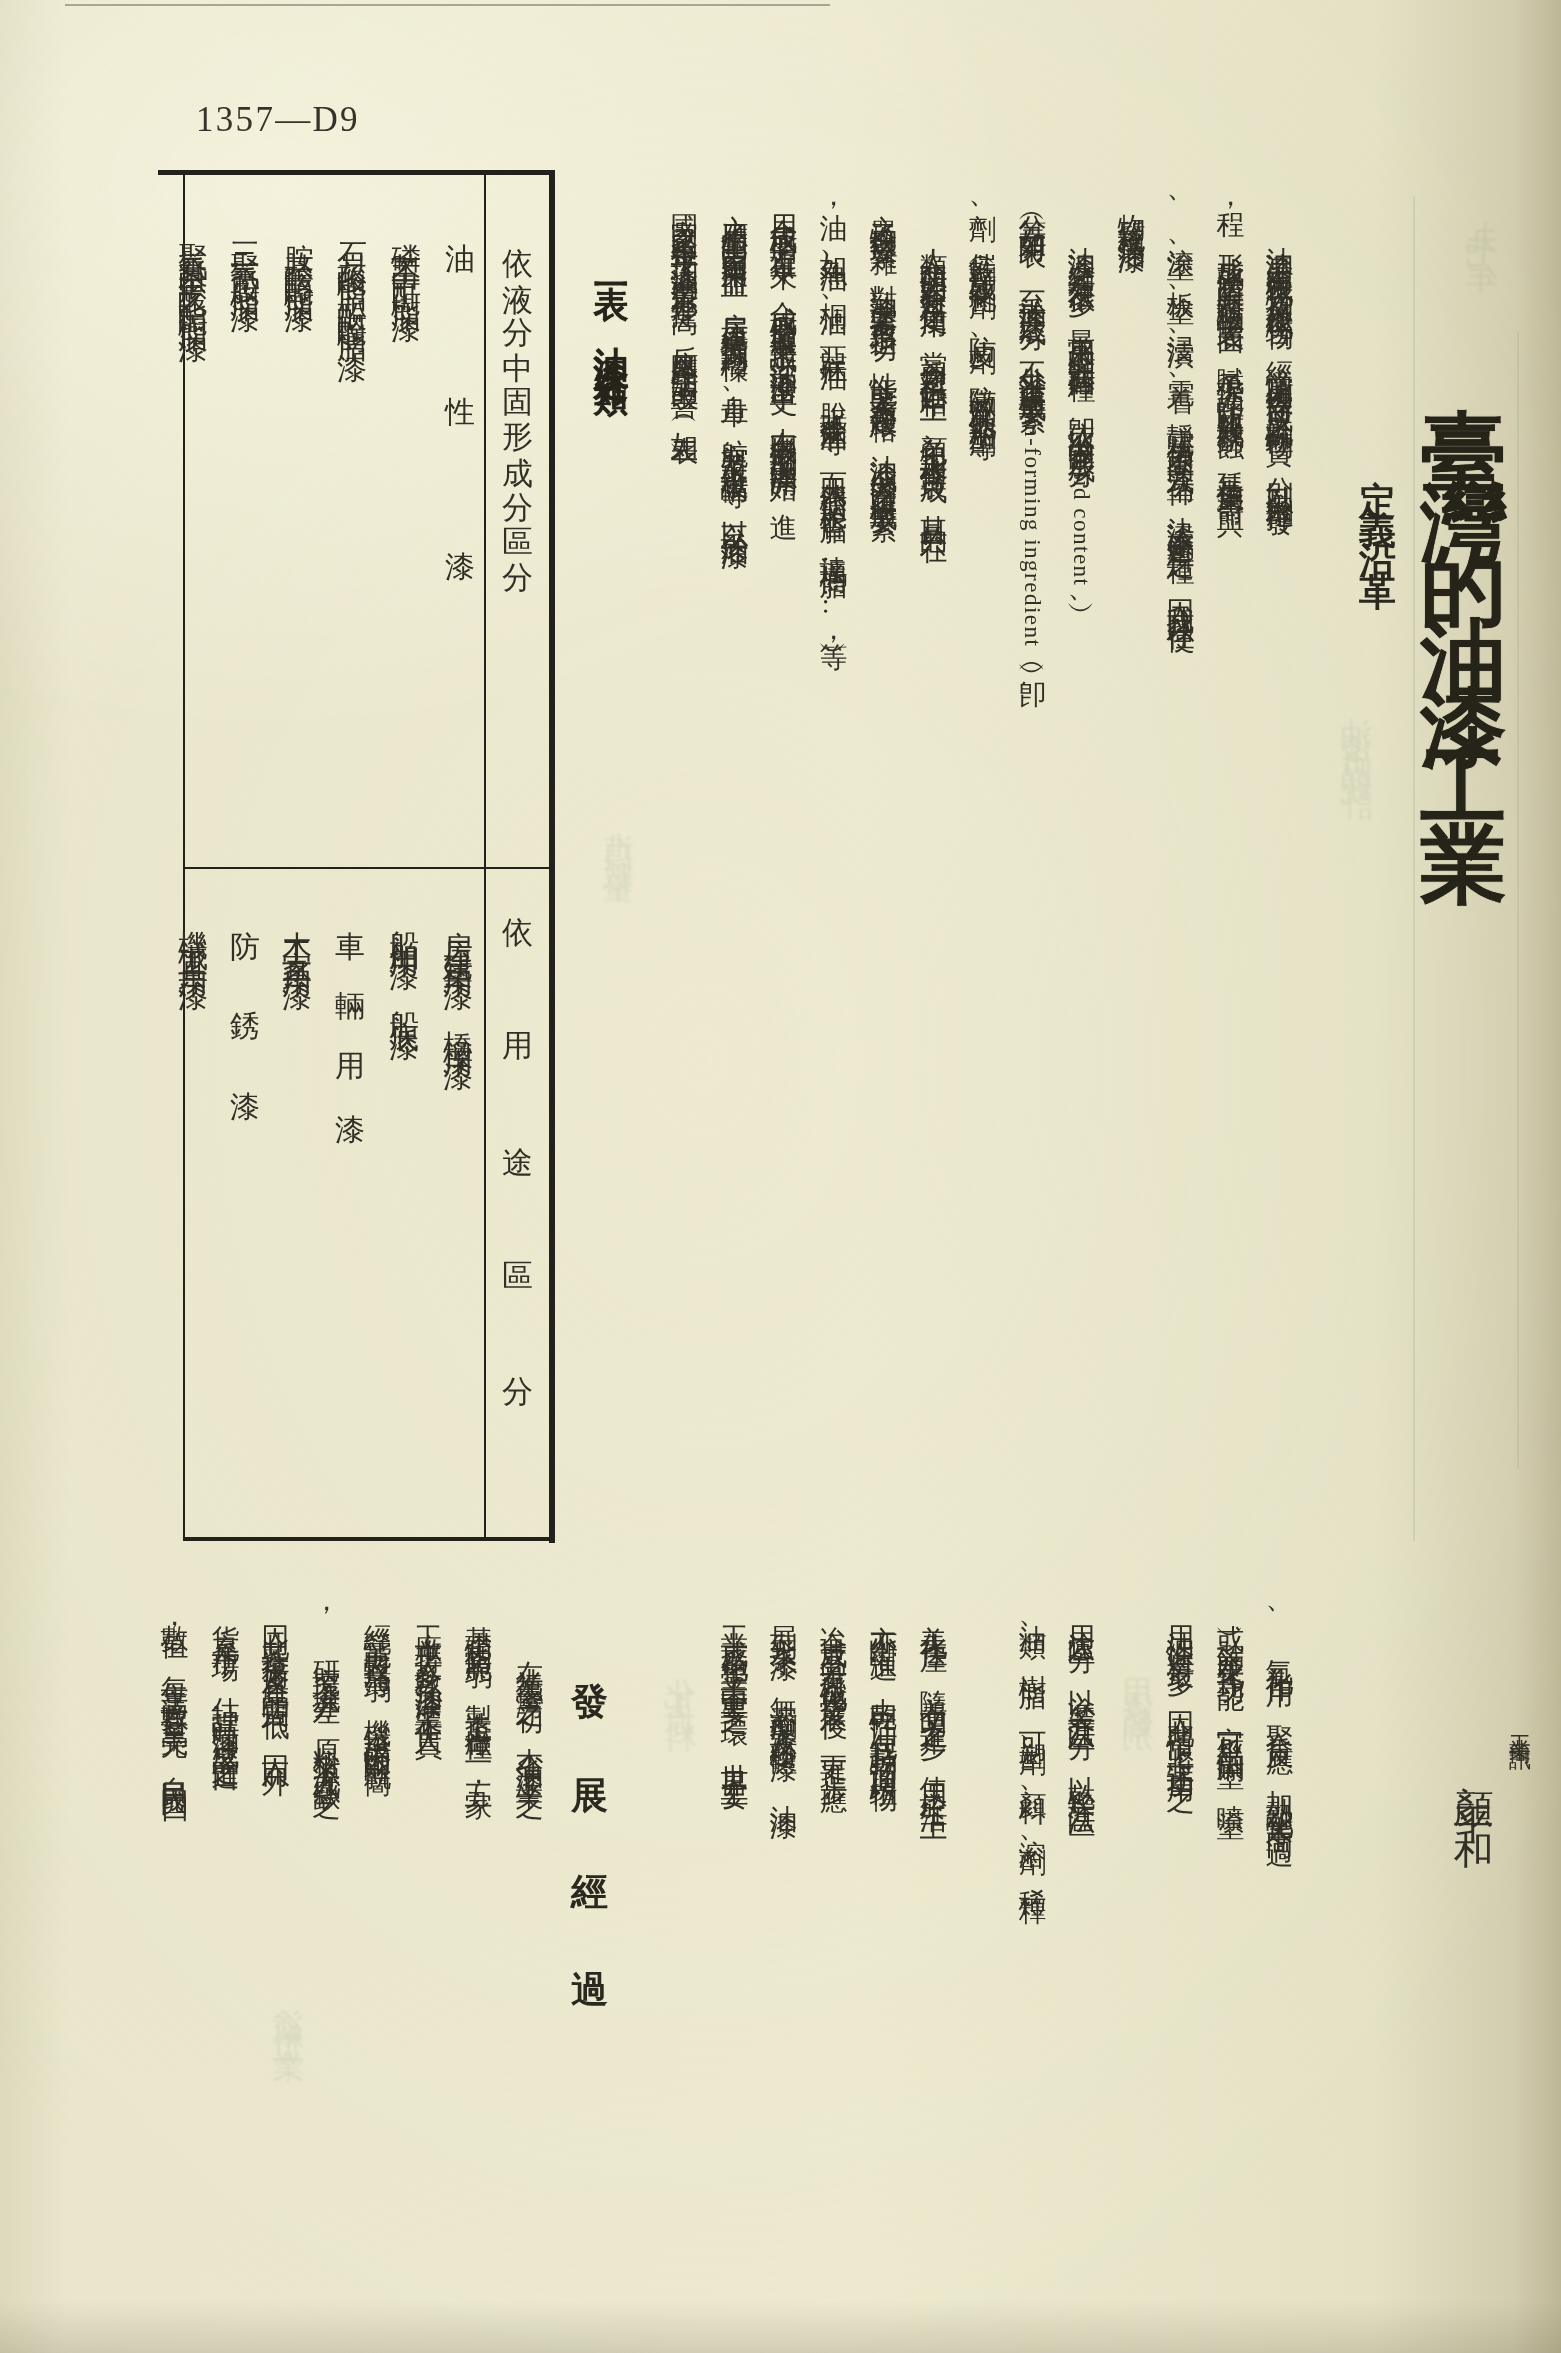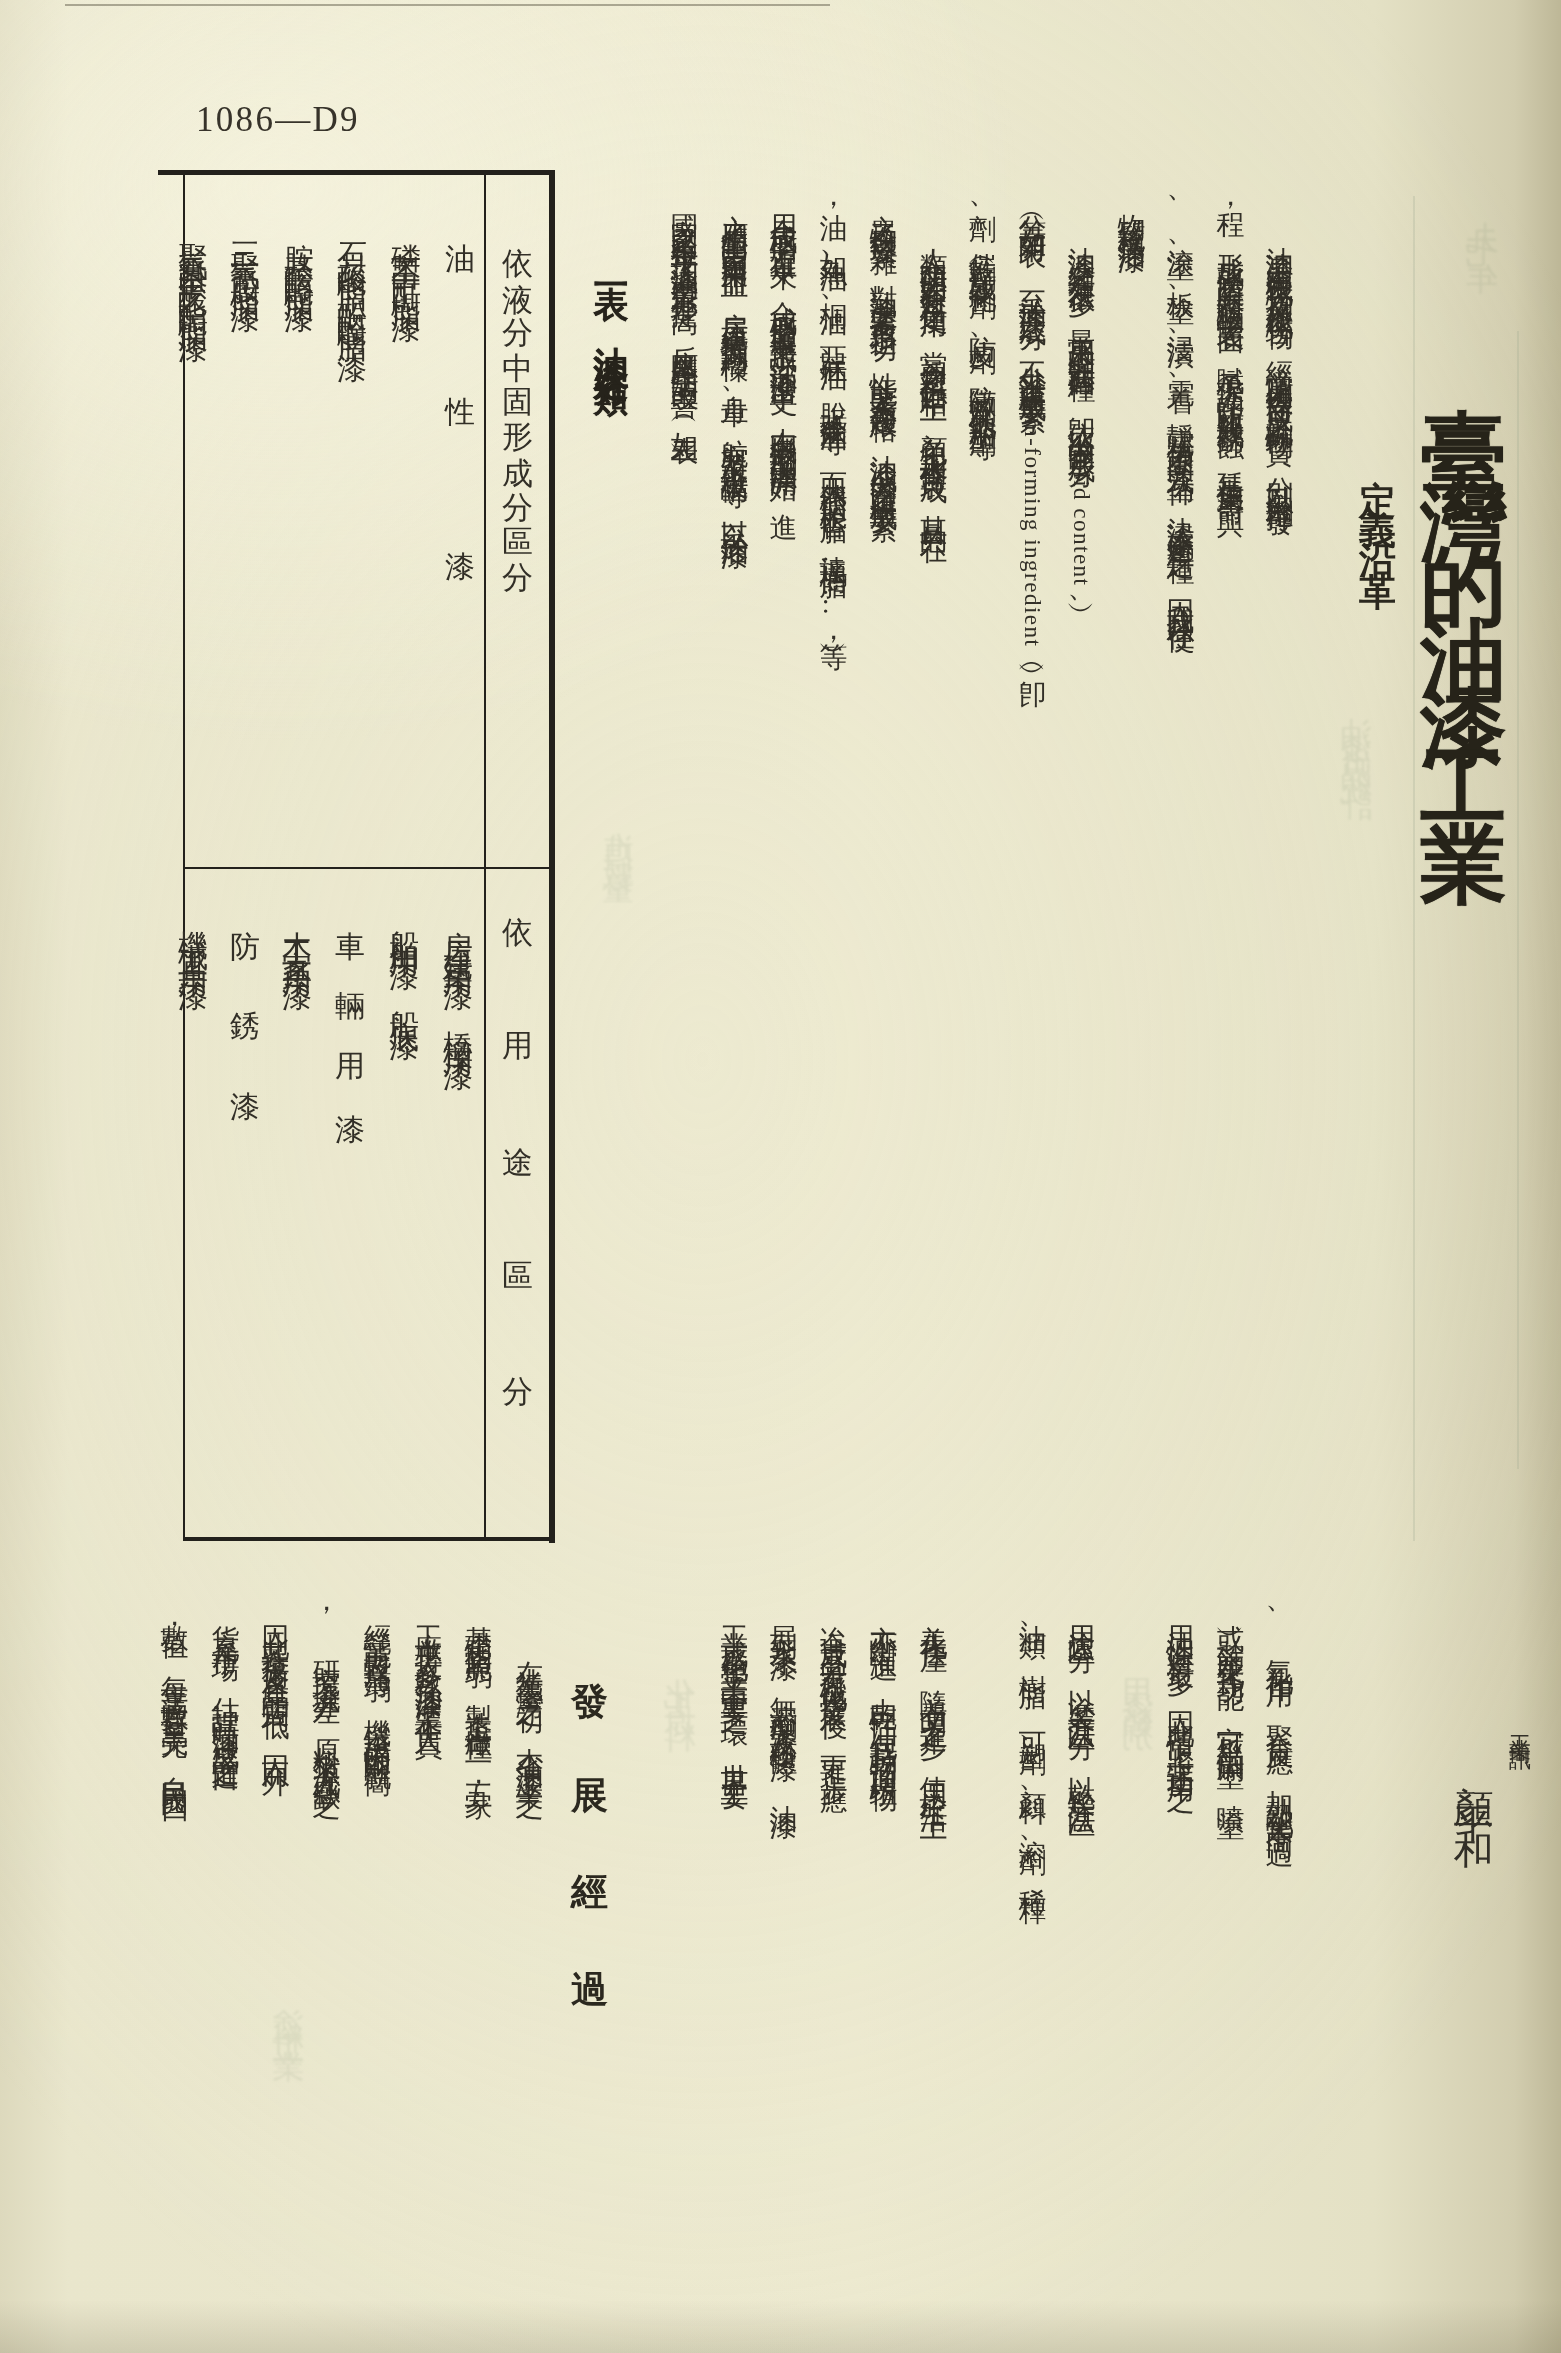--- a/index.html
+++ b/index.html
@@ -44,21 +44,21 @@
   .faint-rule{position:absolute; width:1.5px; background:#9aa98e; opacity:.25;}
 </style>
 </head>
 <body>
 
 <div class="top-edge"></div>
 <div class="page-shade-bottom"></div>
 <div class="faint-rule" style="left:1517px;top:331px;height:1138px;"></div>
 <div class="faint-rule" style="left:1413px;top:196px;height:1345px;"></div>
 
-<div class="pagenum">1086—D9</div>
+<div class="pagenum">1357—D9</div>
 
 <div class="vcol title" style="left:1421px;top:338px;">臺灣的油漆工業</div>
 <div class="vcol journal" style="left:1509px;top:1718px;">工業簡訊</div>
 <div class="vcol author" style="left:1453px;top:1754px;">顏平和</div>
 
 <div class="vcol h1" style="left:1359px;top:450px;">定義沿革</div>
 <div class="vcol h2" style="left:571px;top:1653px;">發展經過</div>
 
 <div class="vcol caption" style="left:593px;top:258px;">表一　油漆之分類</div>
 

